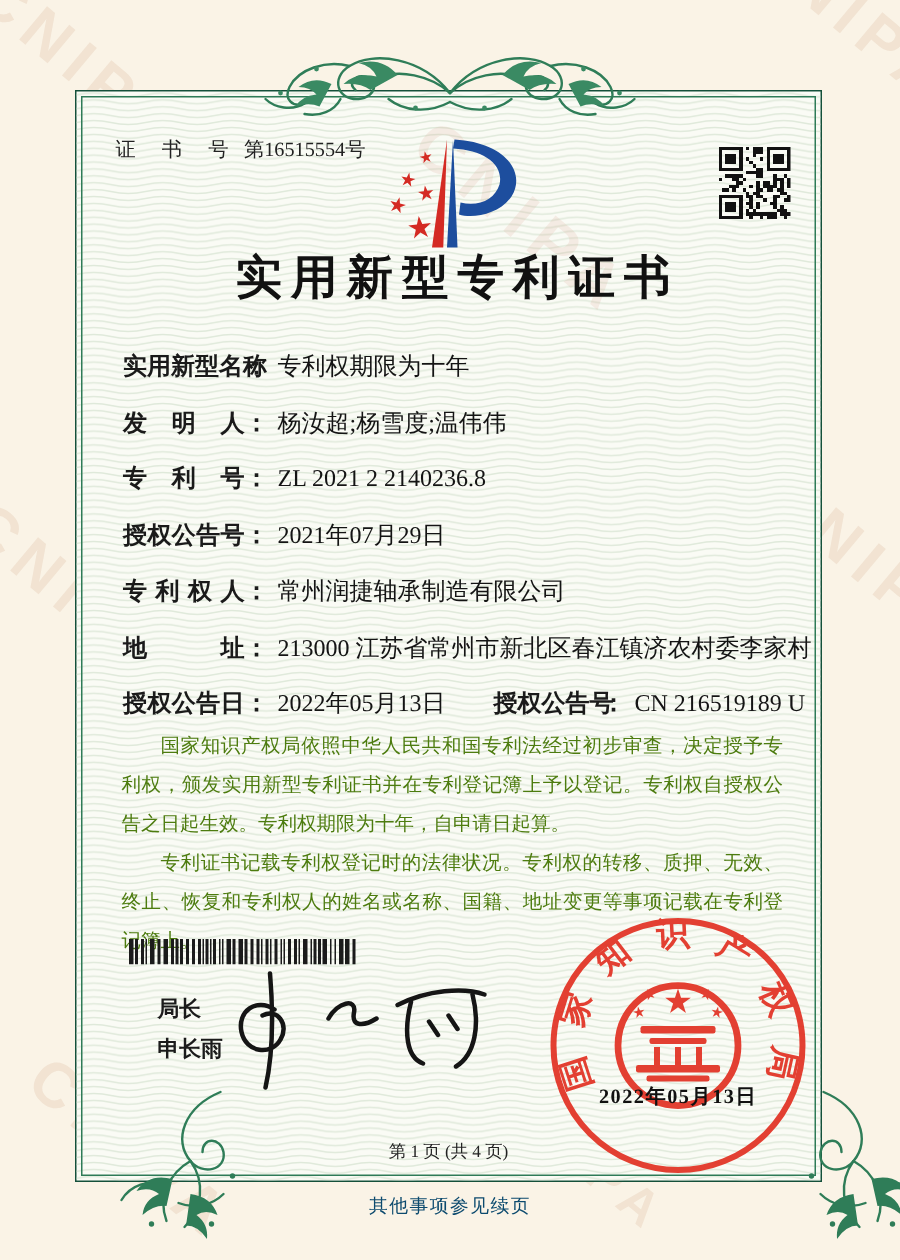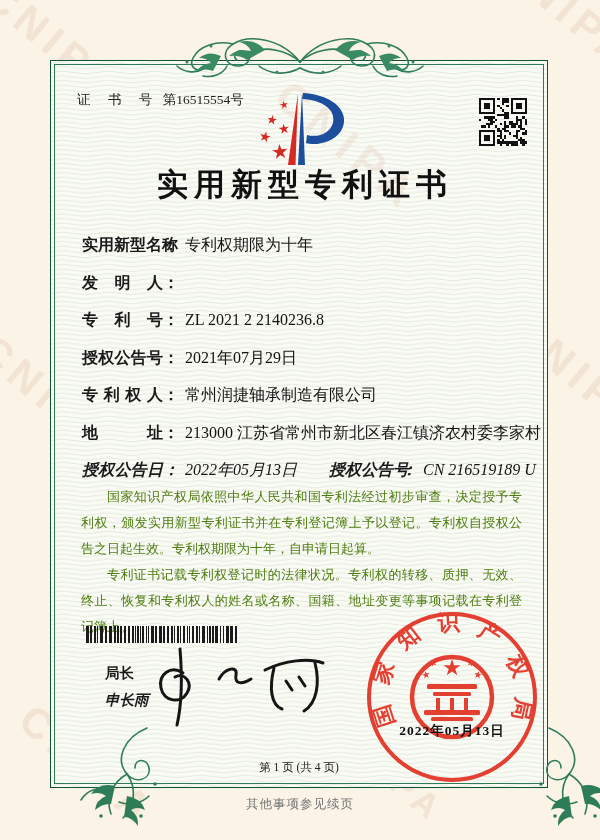--- a/index.html
+++ b/index.html
@@ -51,39 +51,39 @@
   .title{
     position:absolute;left:12px;right:0;top:103px;text-align:center;
     font-size:31px;font-weight:bold;letter-spacing:6px;color:#111;
   }
   
   .fields{position:absolute;left:31px;right:24px;top:175px;font-size:16px;}
   .field-row{display:flex;align-items:baseline;line-height:18px;margin-bottom:19.5px;white-space:nowrap;}
   .flabel{display:inline-block;width:81px;text-align:justify;text-align-last:justify;font-weight:bold;color:#1a1a1a;flex:none;}
   .fcolon{font-weight:bold;margin-right:6px;flex:none;}
   .fvalue{color:#141414;}
-  .grant-row{display:flex;font-style:italic;}
+  .grant-row{display:flex;}
   .grant-col2{margin-left:32px;display:flex;align-items:flex-start;}
   .grant-col2 .flabel{width:72px;}
   
   .paras{position:absolute;left:30px;right:25px;top:423px;font-size:13px;line-height:26px;color:#4d7c0f;text-align:justify;}
   .paras p{margin:0;text-indent:2em;}
   
   .barcode{position:absolute;left:35px;top:565px;}
   .signer{position:absolute;left:54px;top:604px;font-size:14.5px;font-weight:bold;color:#1b1b1b;line-height:17px;}
-  .signer .name{margin-top:10px;font-style:italic;}
+  .signer .name{margin-top:10px;}
   .signature{position:absolute;left:92px;top:582px;}
   .seal{position:absolute;left:312px;top:547px;width:178px;height:178px;}
   .seal svg{position:absolute;left:0;top:0;opacity:0.93;}
   .seal-date{
     position:absolute;left:0;right:0;top:114px;text-align:center;
     font-size:13.5px;font-weight:bold;color:#111;letter-spacing:1px;z-index:2;
   }
   .page-info{position:absolute;left:0;right:0;bottom:12px;text-align:center;font-size:11.5px;color:#222;}
-  .continuation{position:absolute;left:0;right:0;top:796px;text-align:center;font-size:12.5px;color:#737373;z-index:2;letter-spacing:1px;}
+  .continuation{position:absolute;left:0;right:0;top:796px;text-align:center;font-size:12.5px;color:#0c4a6e;z-index:2;letter-spacing:1px;}
 </style>
 </head>
 <body>
 
 <div class="wm wm1">CNIPA</div>
 <div class="wm wm2">CNIPA</div>
 <div class="wm wm3">CNIPA</div>
 <div class="wm wm4">CNIPA</div>
 <div class="wm wm5">CNIPA</div>
 <div class="wm wm6">CNIPA</div>
@@ -377,20 +377,21 @@
     <div class="fields" id="fields-container">
 
       <div class="field-row">
           <span class="flabel">实用新型名称</span>
           <span class="fcolon">：</span>
           <span class="fvalue">专利权期限为十年</span>
         </div>
         <div class="field-row">
           <span class="flabel">发明人</span>
           <span class="fcolon">：</span>
+          <span class="fvalue">杨汝超;杨雪度;温伟伟</span>
         </div>
         <div class="field-row">
           <span class="flabel">专利号</span>
           <span class="fcolon">：</span>
           <span class="fvalue">ZL 2021 2 2140236.8</span>
         </div>
         <div class="field-row">
           <span class="flabel">授权公告号</span>
           <span class="fcolon">：</span>
           <span class="fvalue">2021年07月29日</span>

